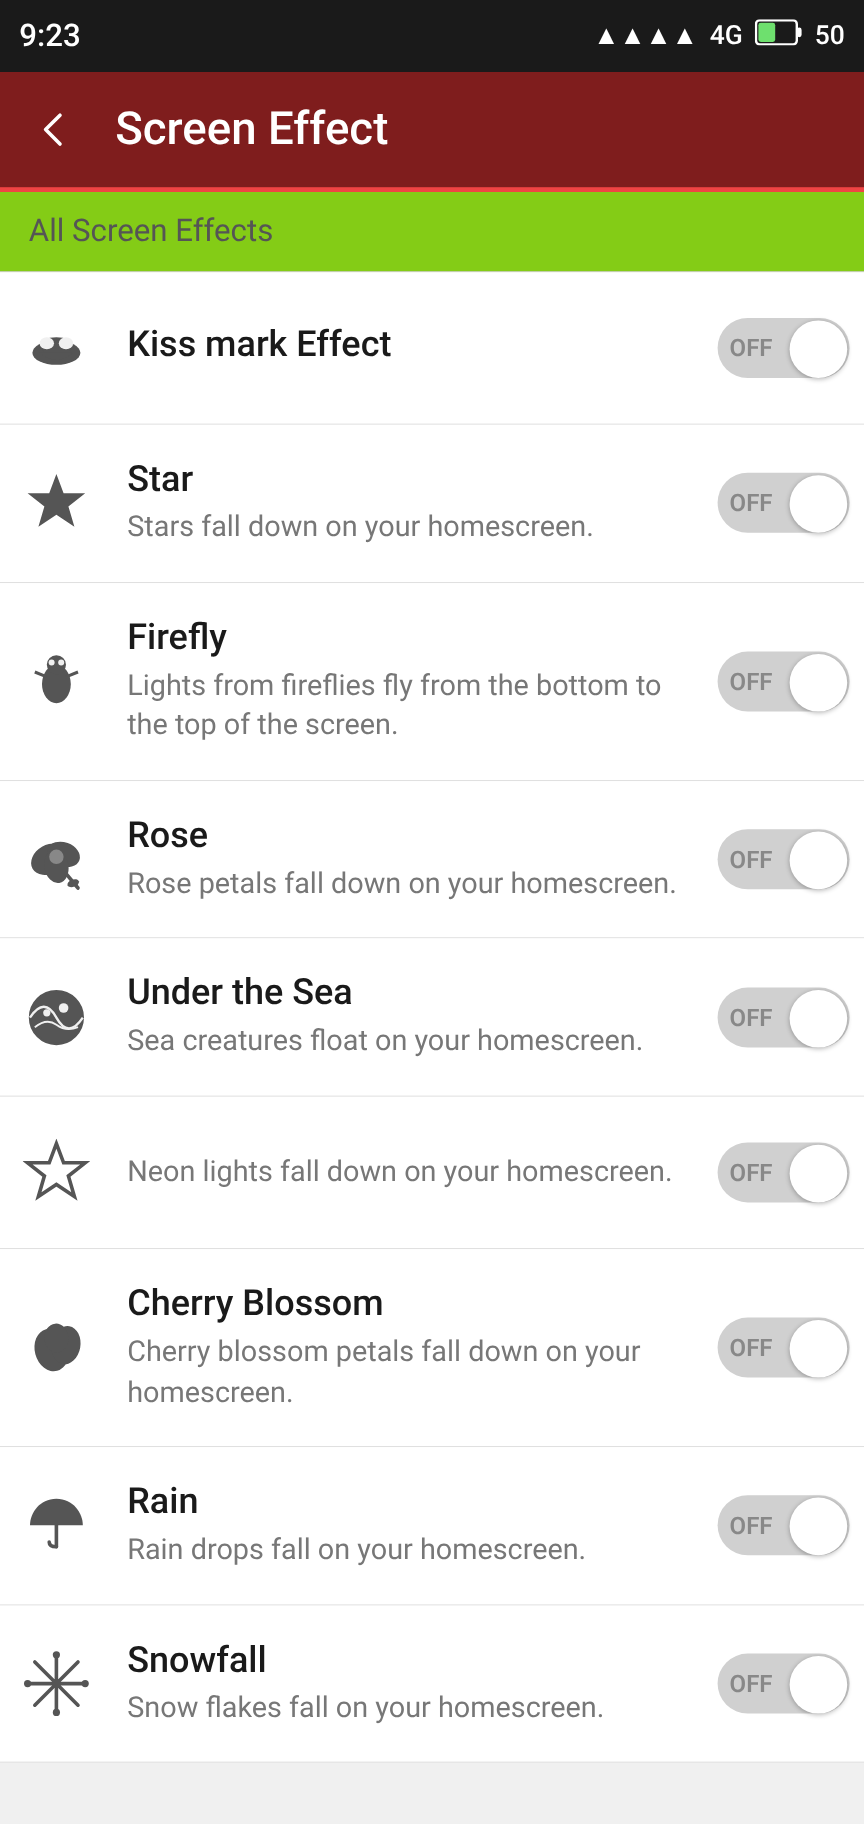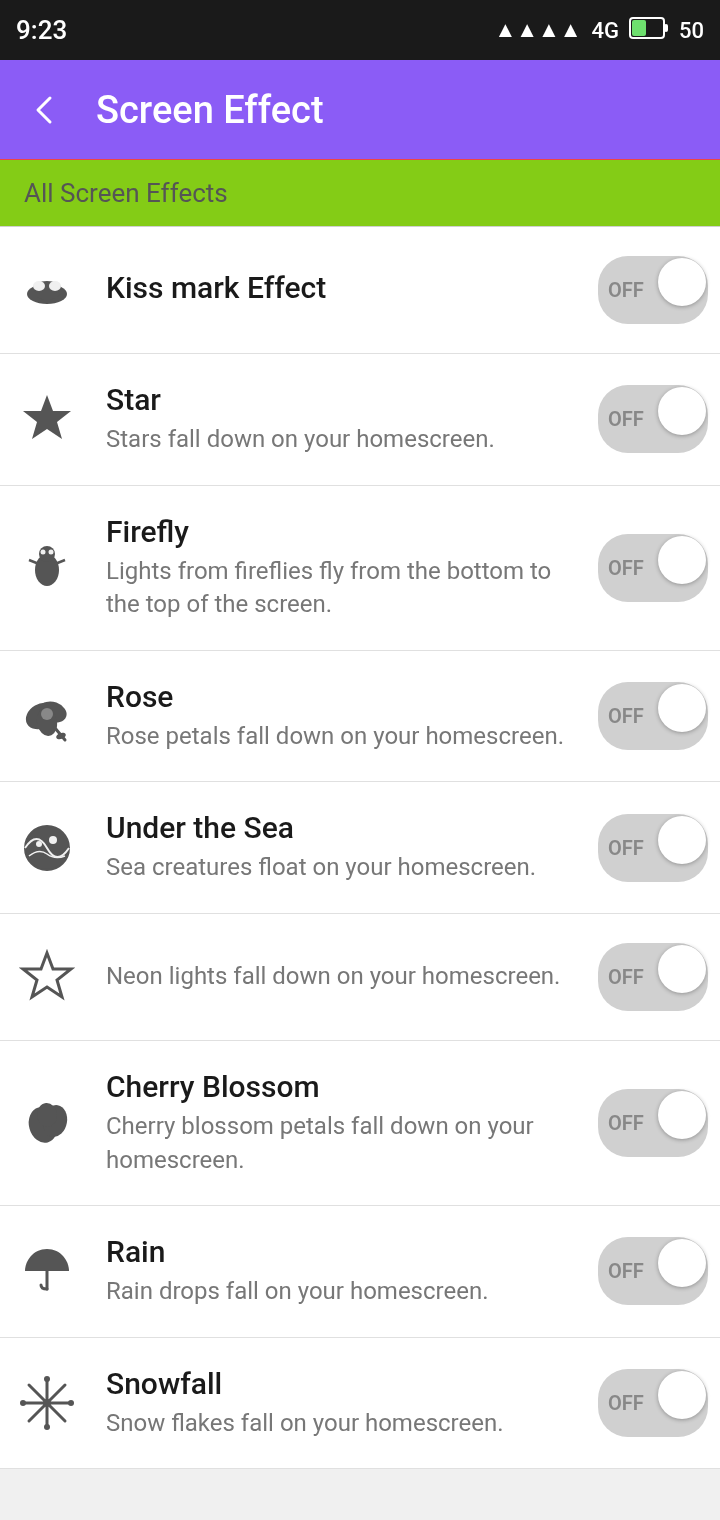--- a/index.html
+++ b/index.html
@@ -27,28 +27,28 @@
     }
     .status-bar-right {
       display: flex;
       align-items: center;
       gap: 10px;
       font-size: 22px;
     }
 
     
     .app-bar {
-      background: #8b5cf6;
+      background: #7f1d1d;
       color: #fff;
       height: 100px;
       display: flex;
       align-items: center;
       padding: 0 20px;
       gap: 24px;
-      border-bottom: 1px solid #ef4444;
+      border-bottom: 4px solid #ef4444;
       text-align: center;
     }
     .back-btn {
       color: #fff;
       font-size: 36px;
       cursor: pointer;
       padding: 8px;
       display: flex;
       align-items: center;
     }
@@ -114,21 +114,21 @@
       line-height: 1.4;
     }
 
     
     .toggle-switch {
       display: flex;
       align-items: center;
       flex-shrink: 0;
       margin-left: 16px;
       width: 110px;
-      height: 68px;
+      height: 50px;
       background: #d0d0d0;
       border-radius: 30px;
       position: relative;
       cursor: pointer;
     }
     .toggle-switch .toggle-knob {
       width: 48px;
       height: 48px;
       background: #fff;
       border-radius: 50%;

